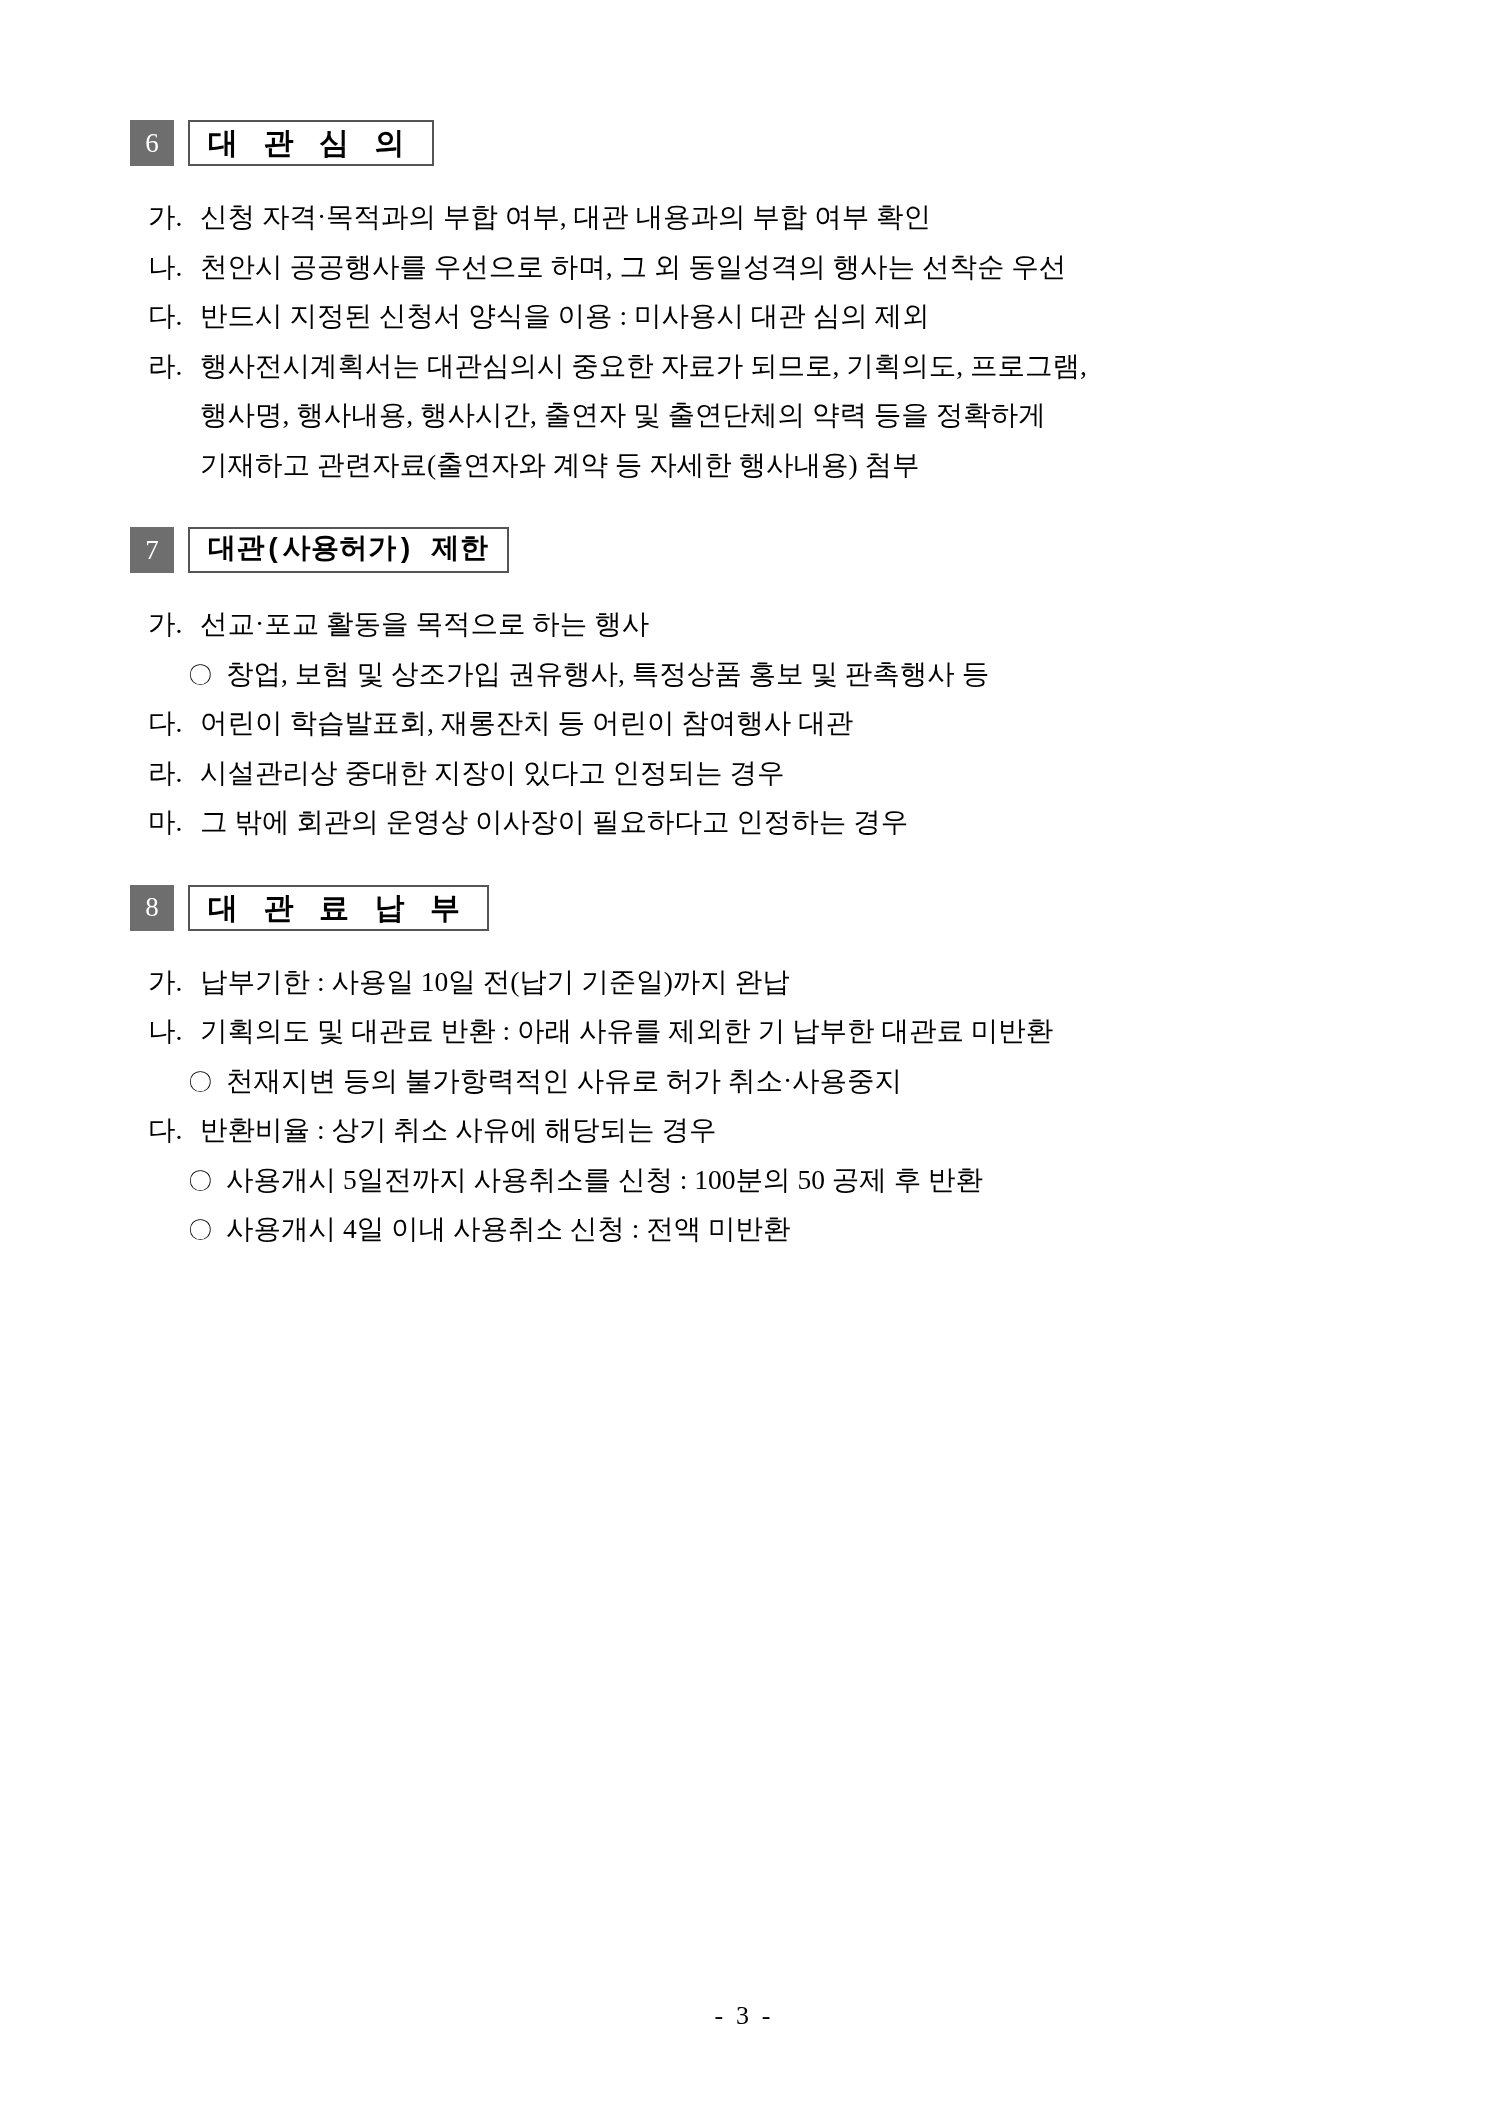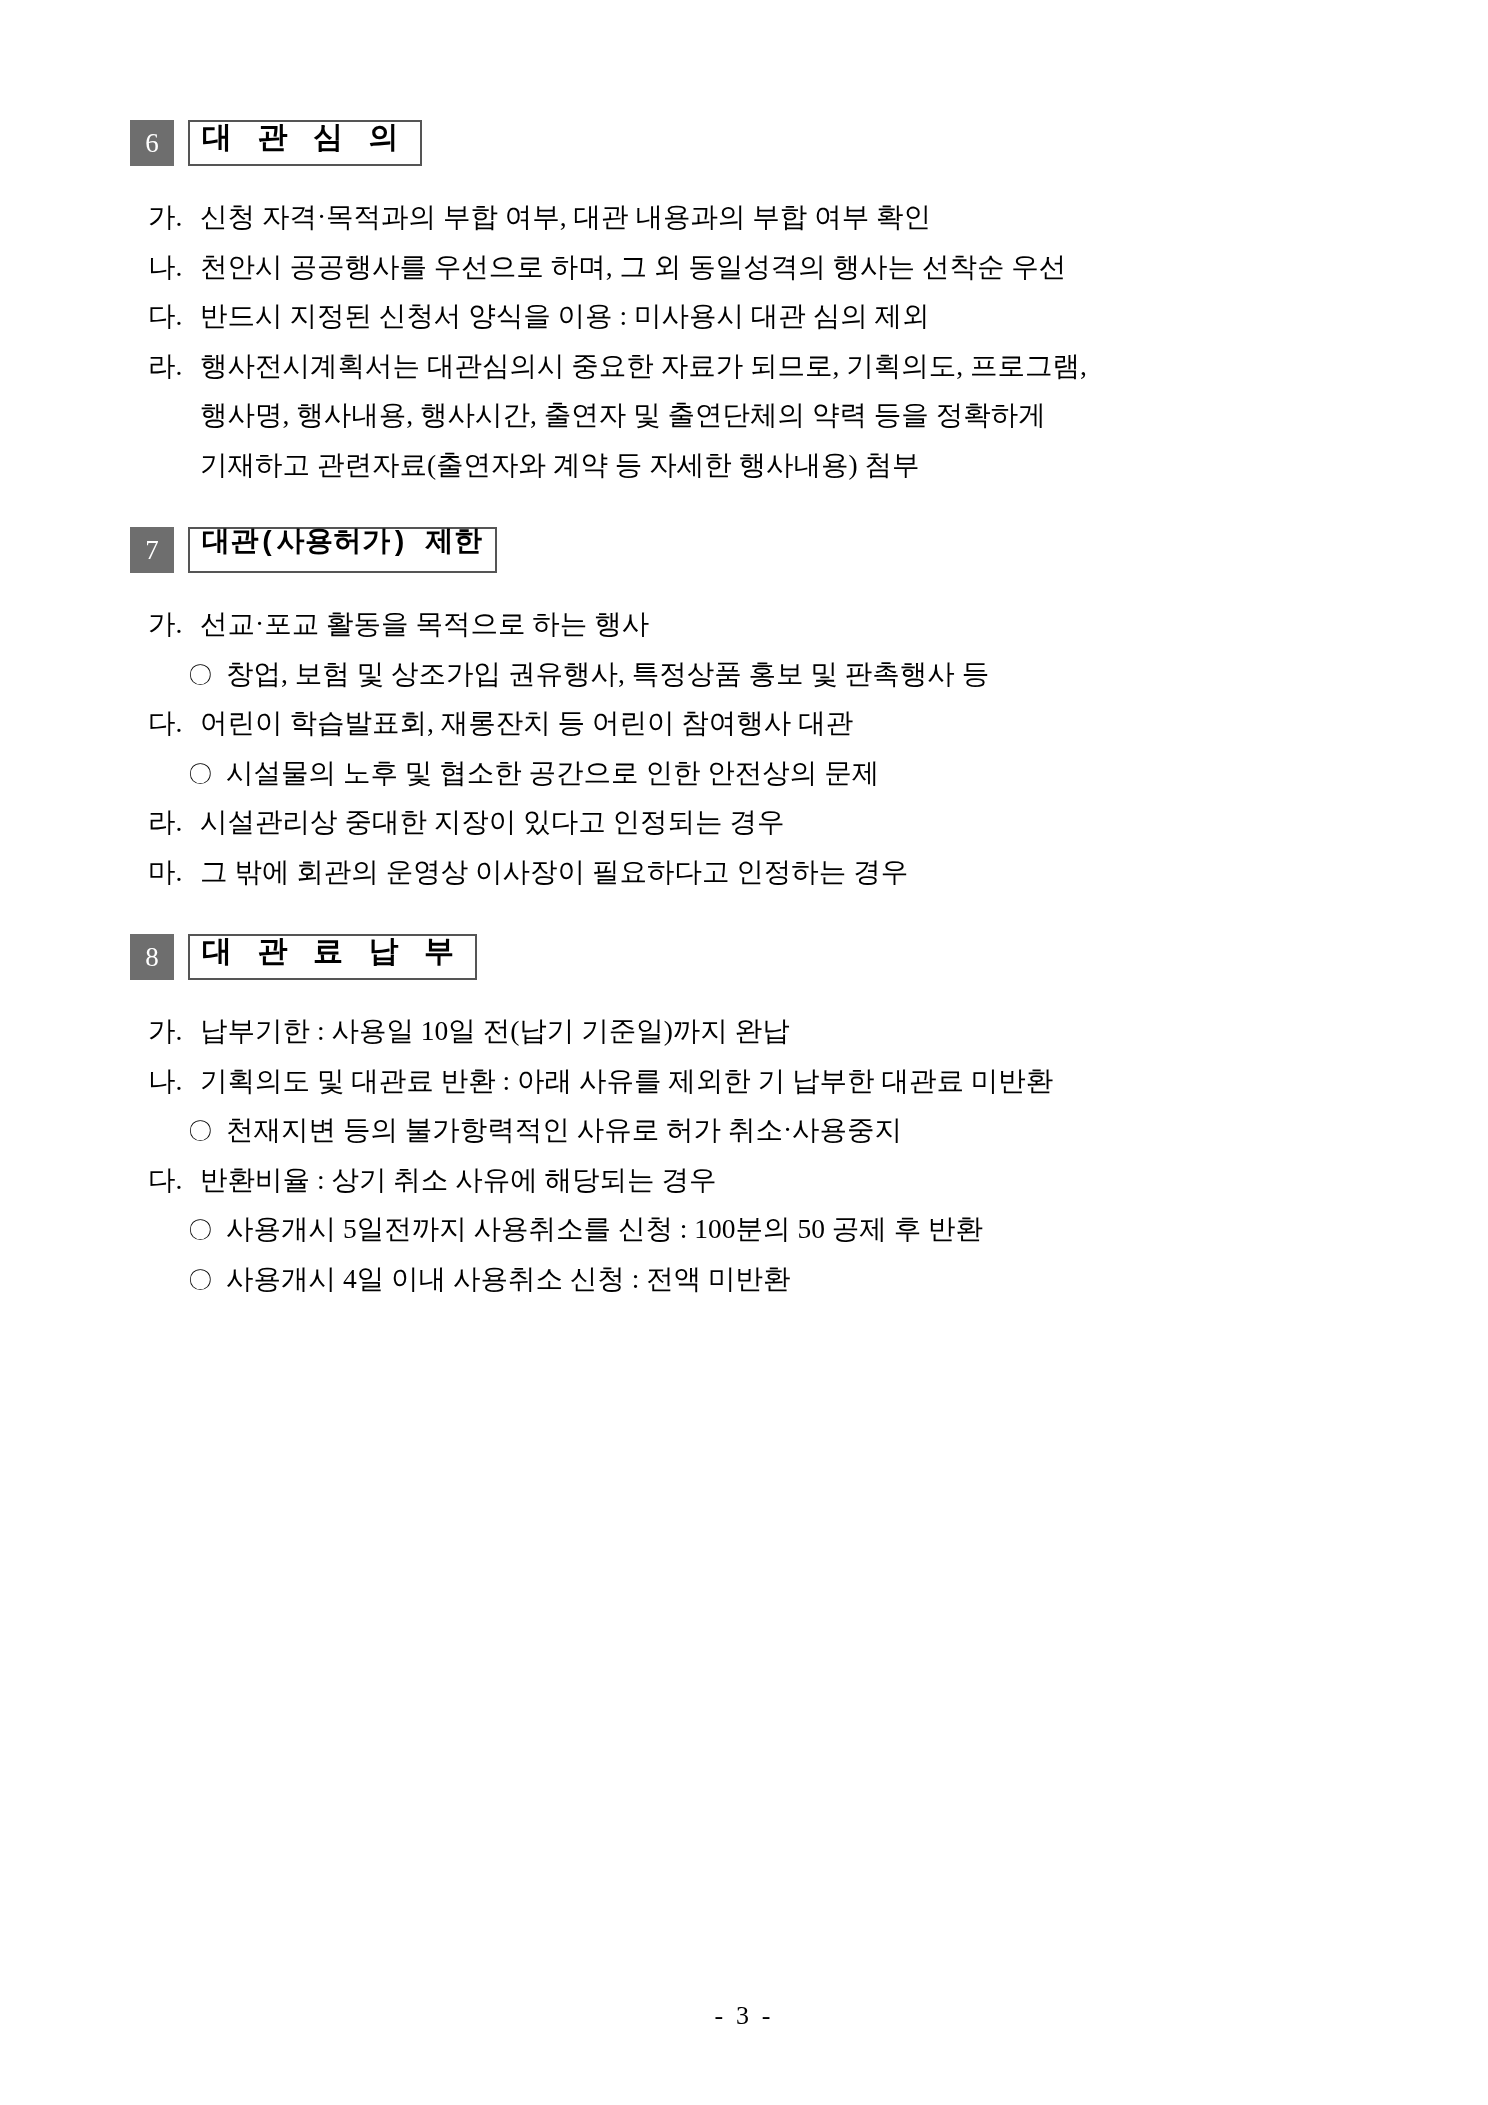--- a/index.html
+++ b/index.html
@@ -42,21 +42,22 @@
     display: flex;
     align-items: center;
     justify-content: center;
     line-height: 1;
   }
   .sec-title-box {
     border: 2px solid #555555;
     height: 46px;
     box-sizing: border-box;
     display: flex;
-    padding: 0 12px;
+    align-items: center;
+    padding: 0 18px;
     margin-left: 14px;
   }
   .sec-title-box .t {
     font-size: 30px;
     font-weight: bold;
     letter-spacing: 0.30em;
     white-space: nowrap;
     line-height: 1;
   }
   .sec-title-box.tight .t {
@@ -145,23 +146,20 @@
     <div class="lines">
       <div class="line">
         <span class="mk">가.</span><span>선교·포교 활동을 목적으로 하는 행사</span>
       </div>
       <div class="line bullet">
         <span class="bl">〇</span><span>창업, 보험 및 상조가입 권유행사, 특정상품 홍보 및 판촉행사 등</span>
       </div>
       <div class="line">
         <span class="mk">다.</span><span>어린이 학습발표회, 재롱잔치 등 어린이 참여행사 대관</span>
       </div>
-      <div class="line bullet">
-        <span class="bl">〇</span><span>시설물의 노후 및 협소한 공간으로 인한 안전상의 문제</span>
-      </div>
       <div class="line">
         <span class="mk">라.</span><span>시설관리상 중대한 지장이 있다고 인정되는 경우</span>
       </div>
       <div class="line">
         <span class="mk">마.</span><span>그 밖에 회관의 운영상 이사장이 필요하다고 인정하는 경우</span>
       </div>
     </div>
   </div>
 
   <div class="sec-gap-top"></div>

